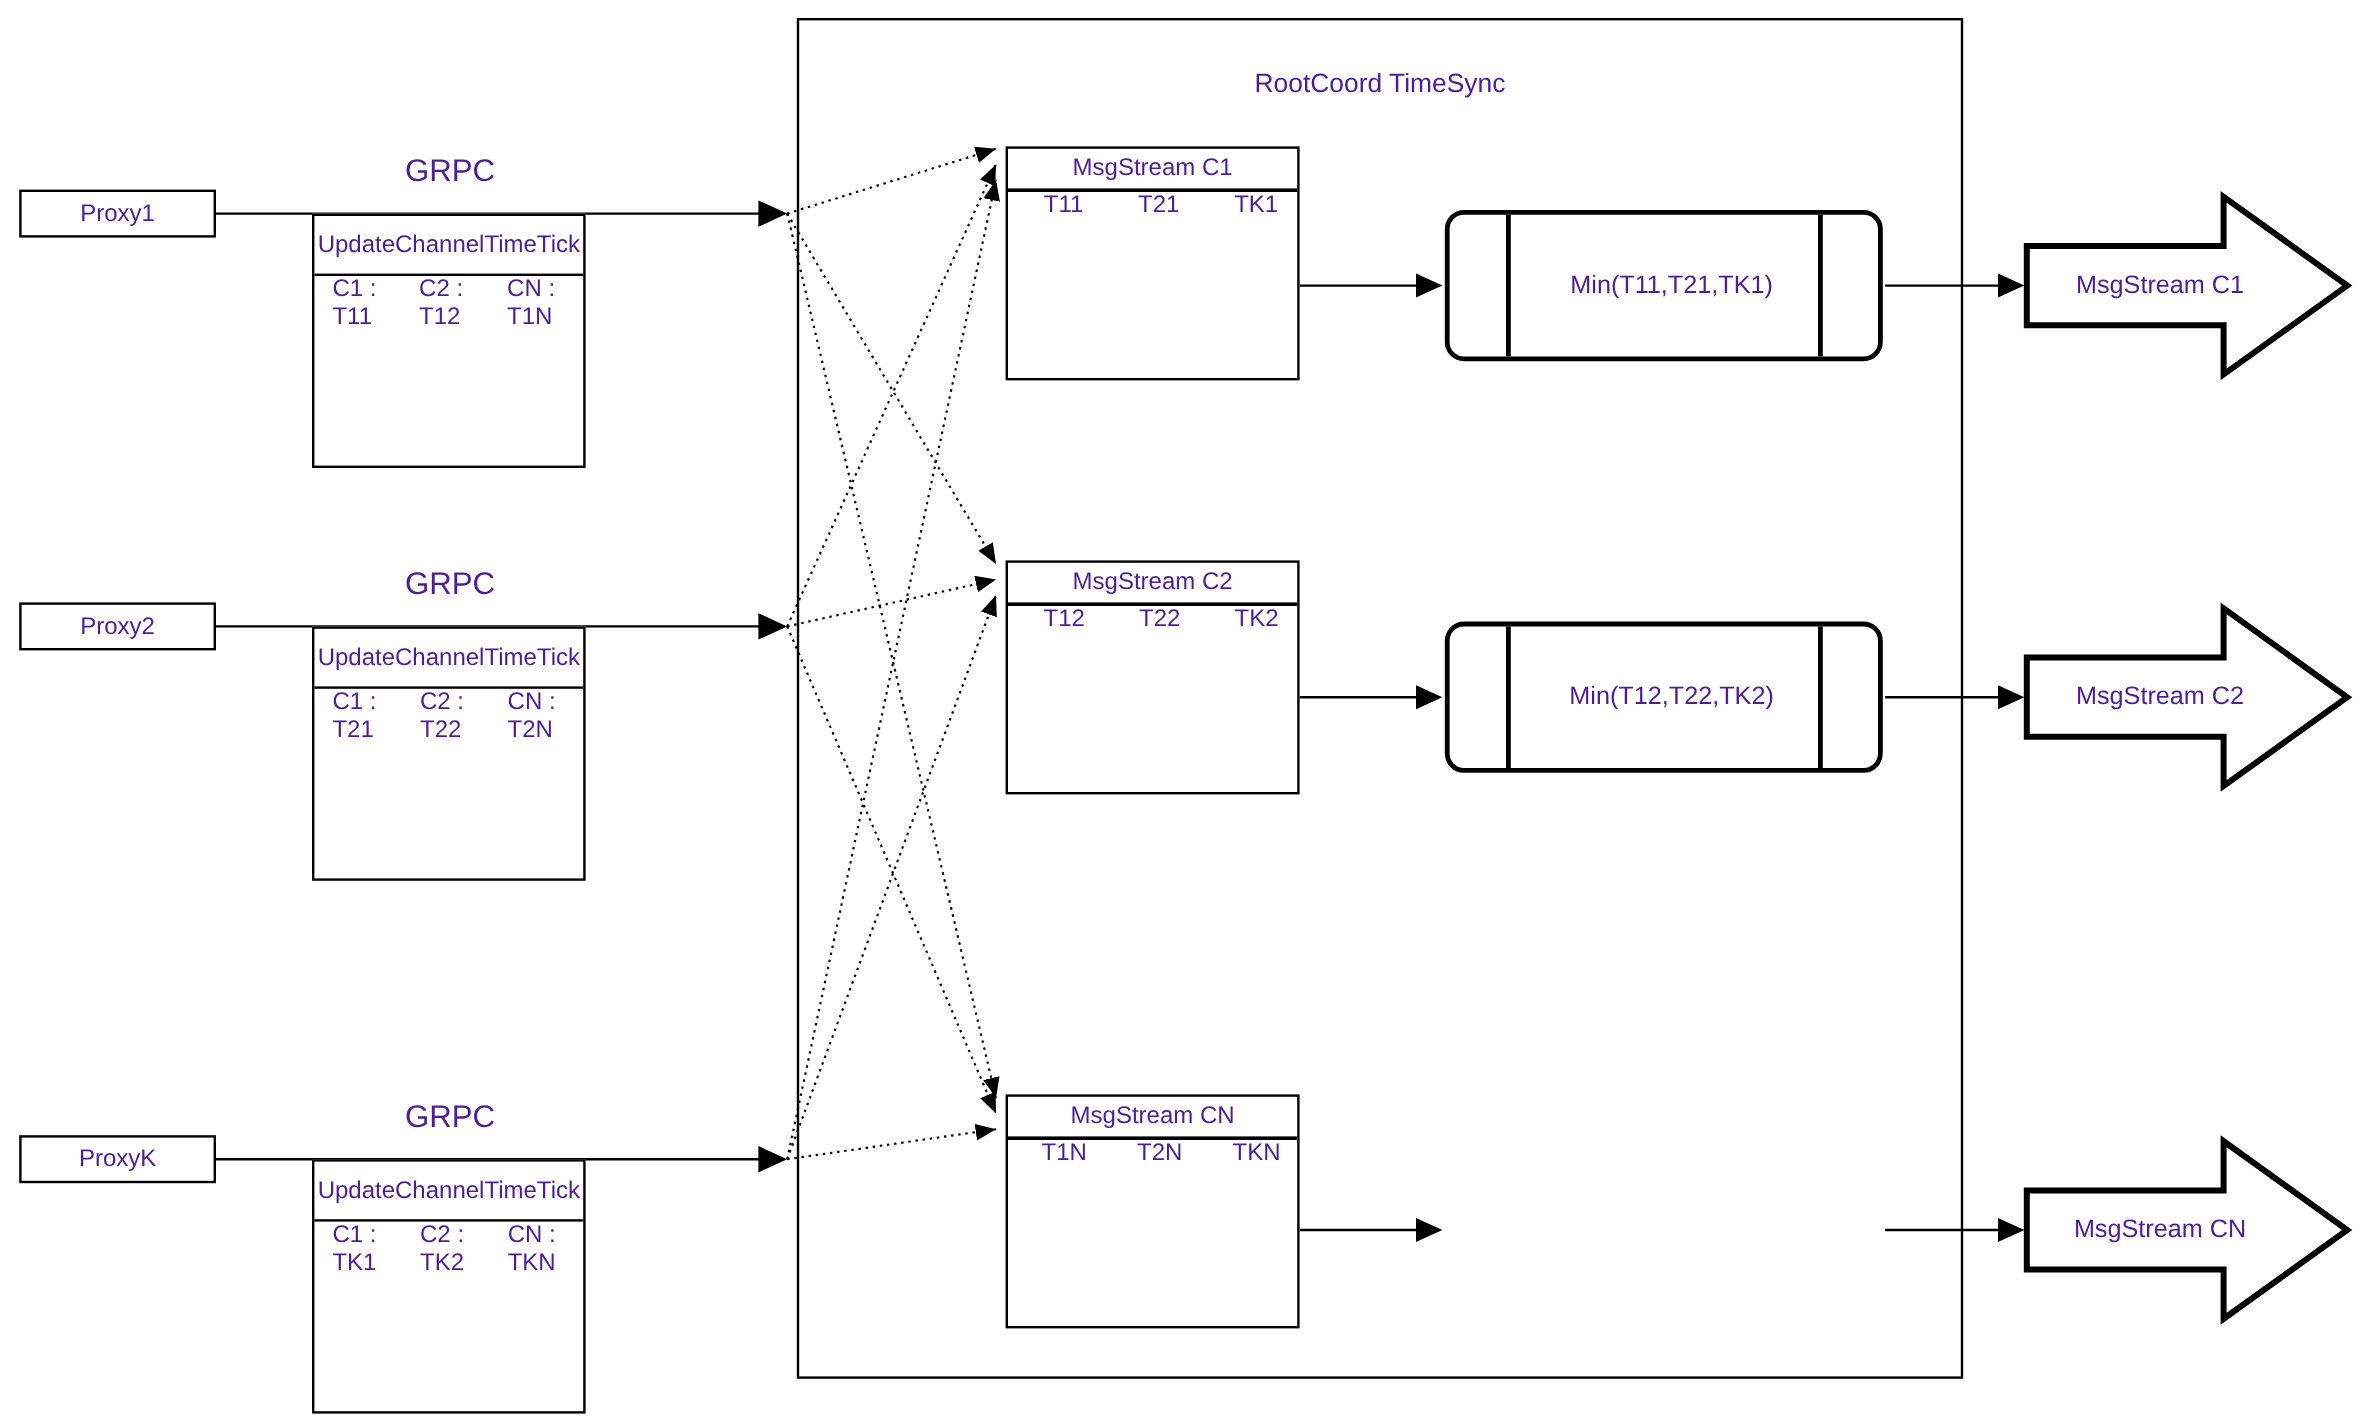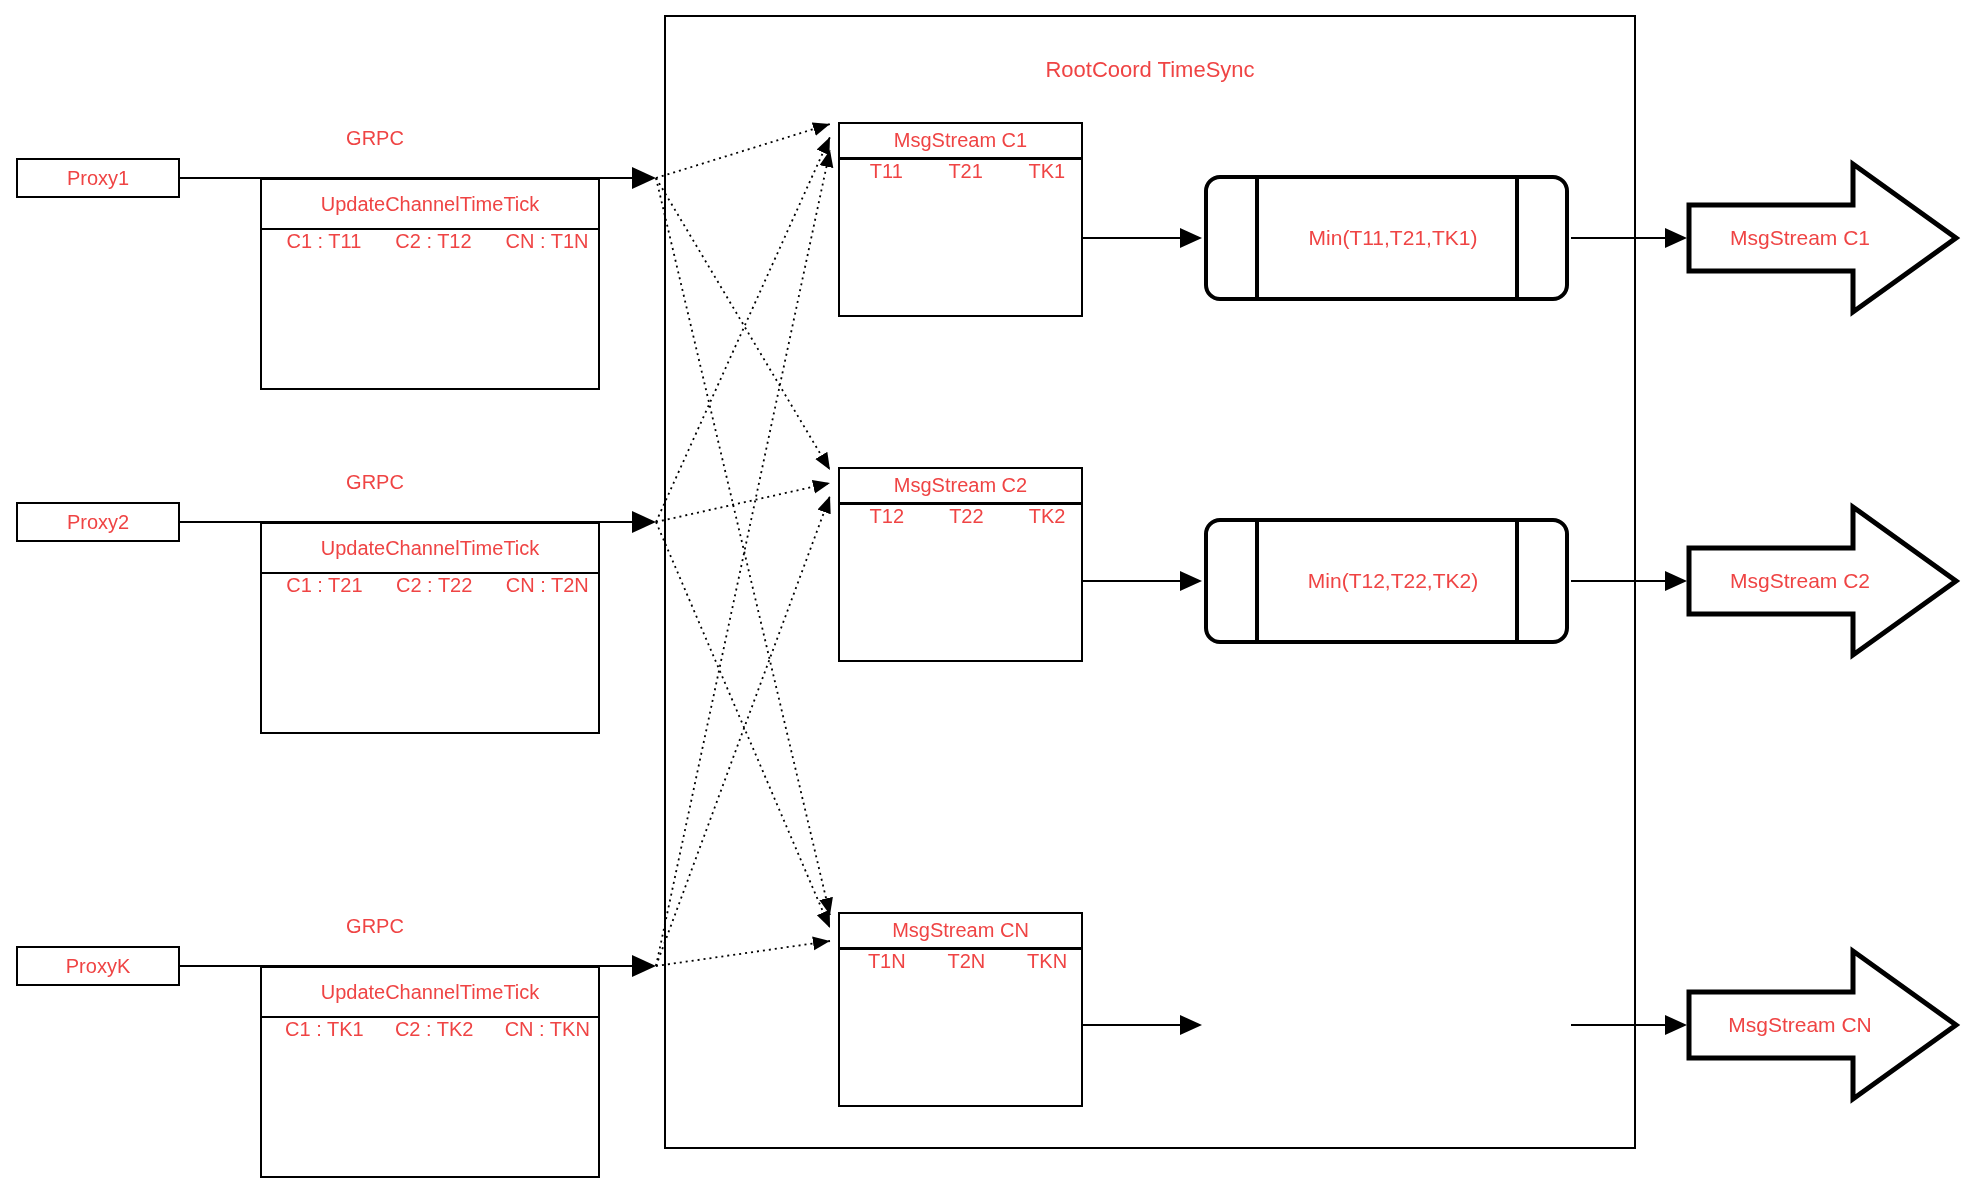--- a/index.html
+++ b/index.html
@@ -1,42 +1,42 @@
 <!DOCTYPE html>
 <html><head>
 <meta charset="utf-8">
 <style>
   html, body { margin: 0; padding: 0; background: #ffffff; }
   .canvas {
     position: relative;
     width: 1969px; height: 1183px;
     background: #ffffff;
     font-family: "Liberation Sans", sans-serif;
-    color: #ef4444;
+    color: #4c1d95;
     overflow: hidden;
   }
   .wires { position: absolute; left: 0; top: 0; width: 1969px; height: 1183px; }
   .abs { position: absolute; box-sizing: border-box; }
   .rootcoord {
     left: 664px; top: 15px; width: 972px; height: 1134px;
     border: 2px solid #000; background: transparent;
   }
   .rootcoord-title {
     position: absolute; left: 0; top: 40px; width: 100%;
     text-align: center; font-size: 22px;
   }
   .proxy-box {
     width: 164px; height: 40px; border: 2px solid #000; background: #fff;
     display: flex; align-items: center; justify-content: center; font-size: 20px;
   }
   .grpc-label {
-    width: 160px; text-align: center; font-size: 20px;
+    width: 160px; text-align: center; font-size: 26px;
   }
   .uctt {
-    left: 260px; width: 340px; height: 212px;
+    left: 260px; width: 228px; height: 212px;
     border: 2px solid #000; background: #fff;
   }
   .uctt-header {
     height: 48px; border-bottom: 2px solid #000;
     display: flex; align-items: center; justify-content: center; font-size: 20px;
   }
   .uctt-body { display: flex; flex-direction: row; justify-content: space-around; height: 160px; }
   .uctt-entry { padding-left: 15px; font-size: 20px; }
   .mstable {
     left: 838px; width: 245px; height: 195px;

